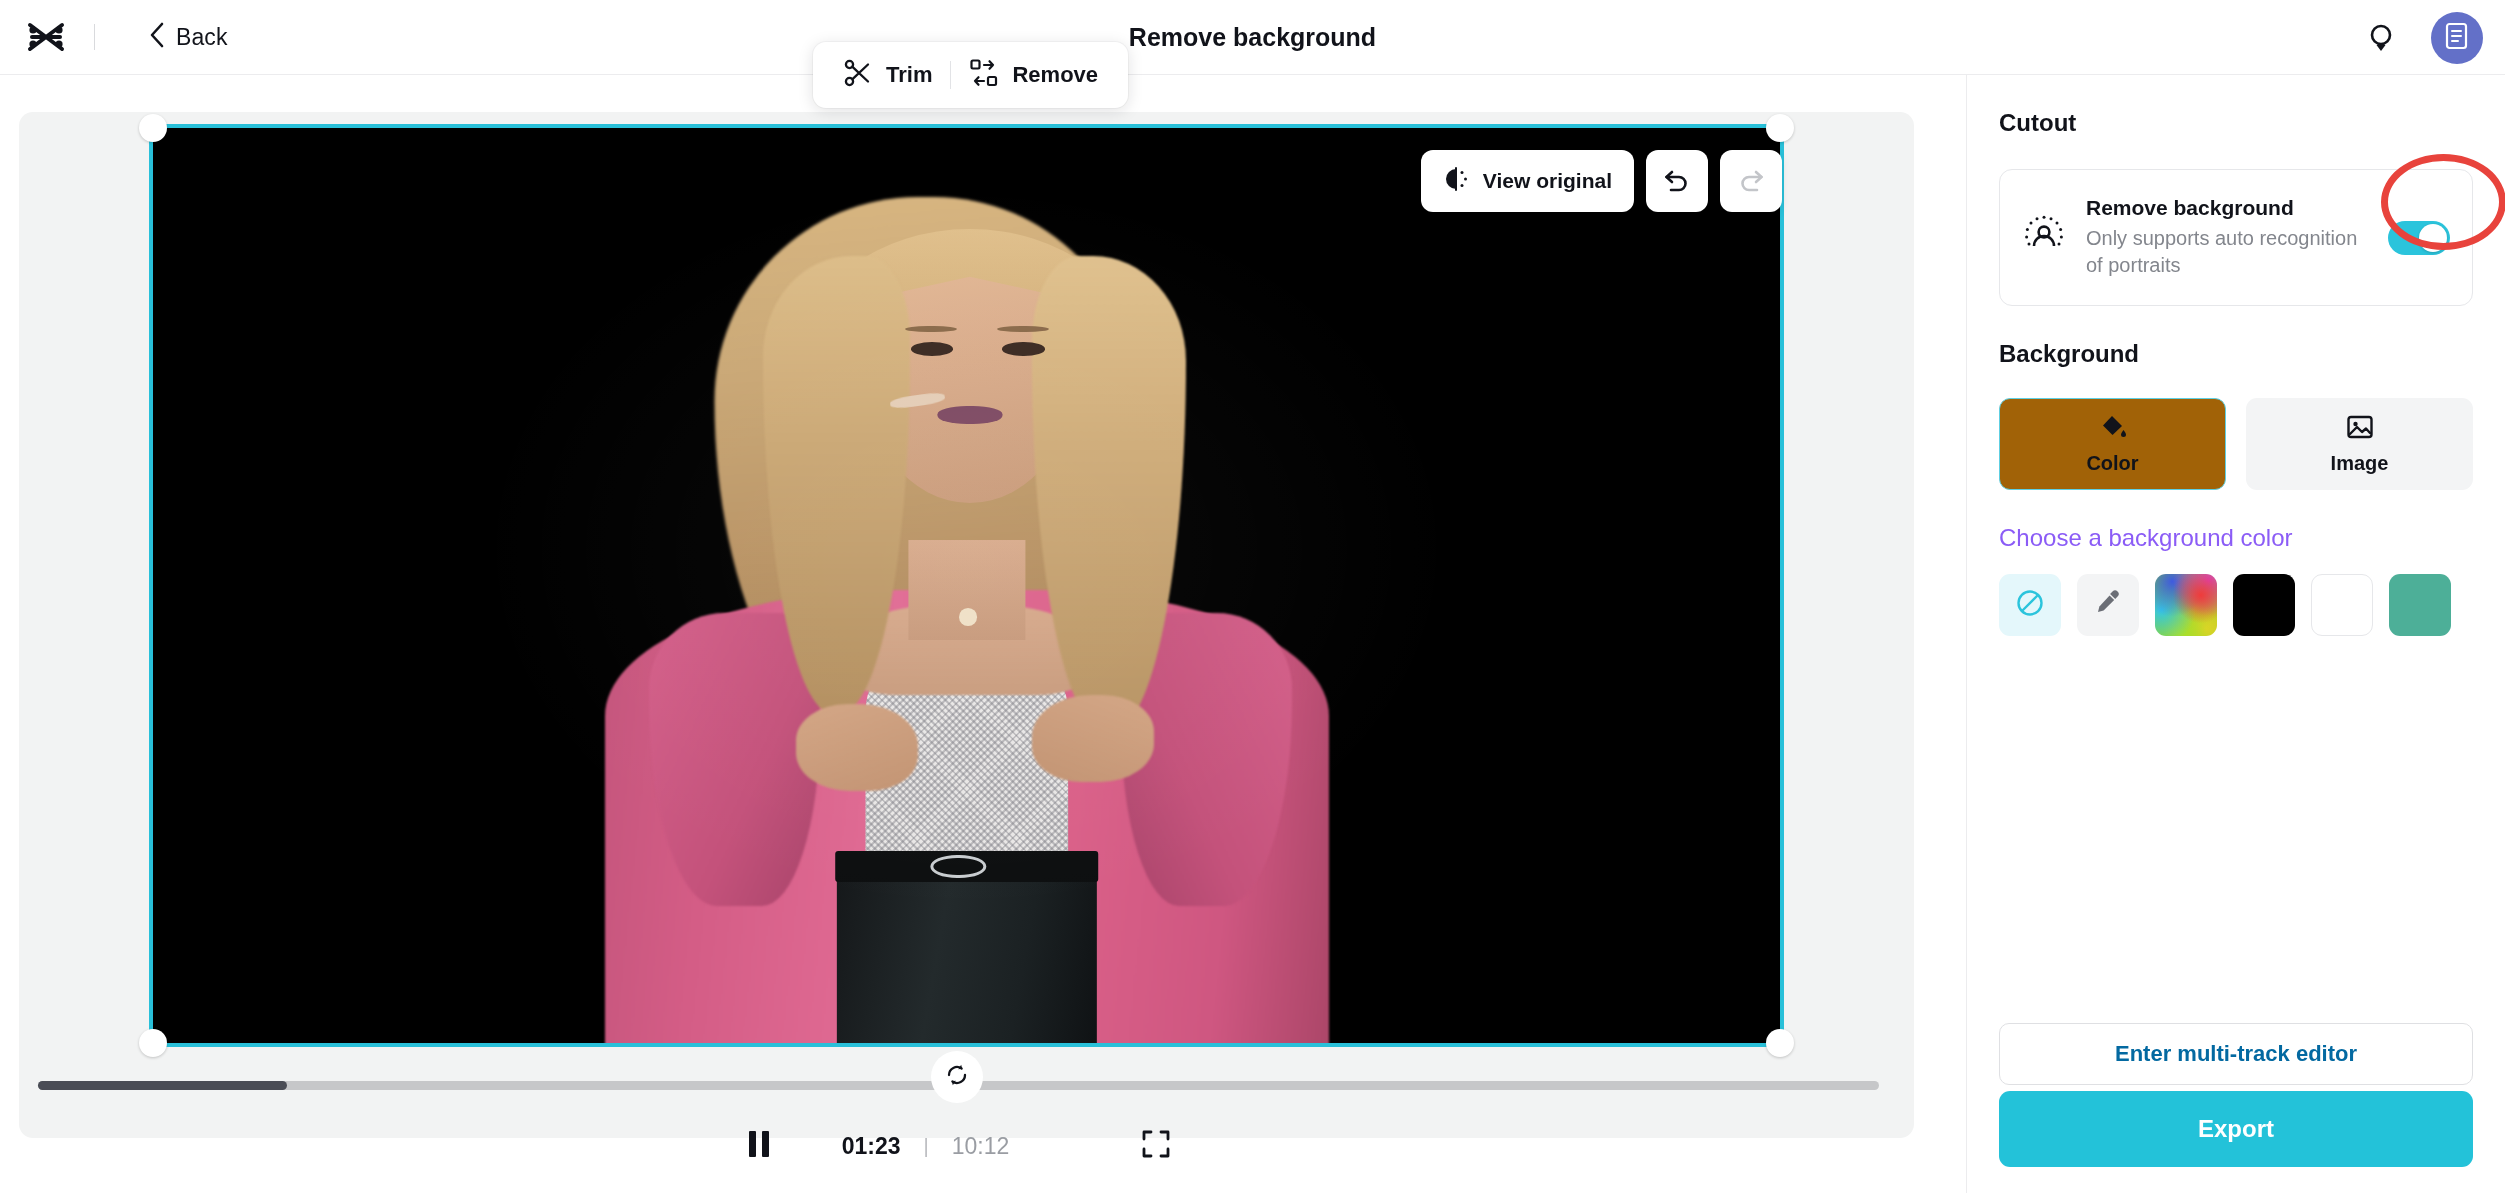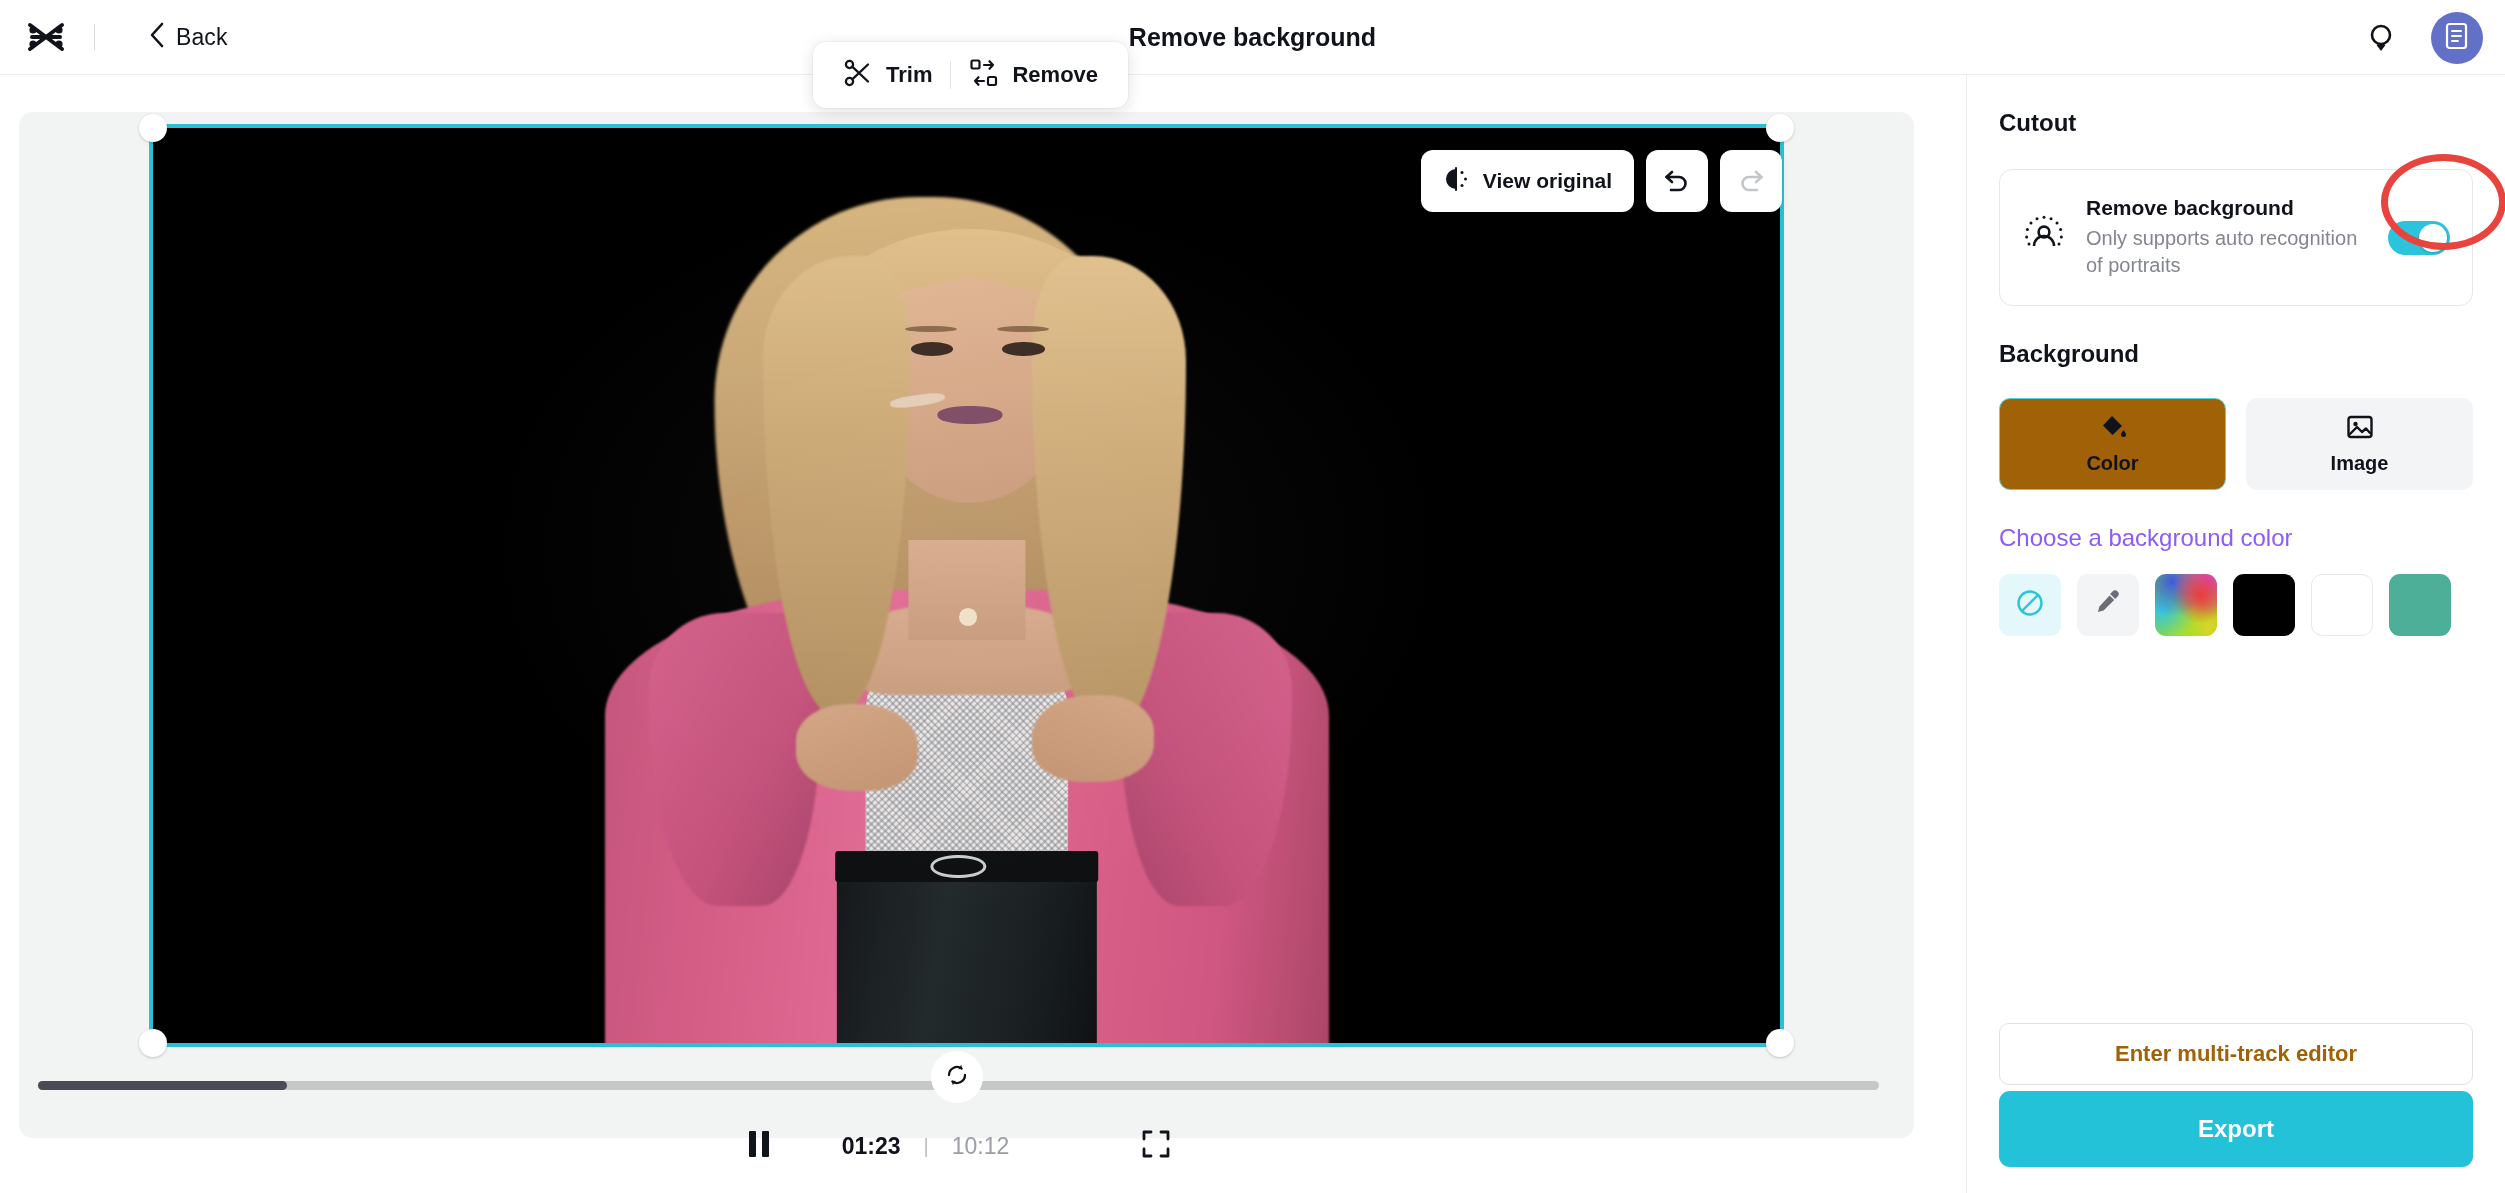--- a/index.html
+++ b/index.html
@@ -204,21 +204,21 @@
       radial-gradient(circle at 28% 12%, #3f5ae0 0%, rgba(63,90,224,0) 50%),
       radial-gradient(circle at 10% 58%, #34c7e8 0%, rgba(52,199,232,0) 52%),
       radial-gradient(circle at 42% 96%, #a8e02a 0%, rgba(168,224,42,0) 56%),
       radial-gradient(circle at 82% 88%, #f2d024 0%, rgba(242,208,36,0) 56%),
       #7ad12e; }
   .swatch.white { border:1px solid #e6e7ea; }
 
   .bottom-actions { position:absolute; left:32px; right:32px; bottom:26px; }
   .multitrack-btn { width:100%; height:62px; border:1px solid #dfe0e3; border-radius:10px;
     background:#ffffff; display:flex; align-items:center; justify-content:center;
-    font-size:22px; font-weight:700; color:#a16207; cursor:pointer; }
+    font-size:22px; font-weight:700; color:#0369a1; cursor:pointer; }
   .export-btn { width:100%; height:76px; border-radius:11px; background:#23c2d9;
     display:flex; align-items:center; justify-content:center; margin-top:6px;
     font-size:24px; font-weight:700; color:#ffffff; cursor:pointer; }
 </style>
 </head>
 <body>
 
 <div class="app">
 
   <div class="header">

